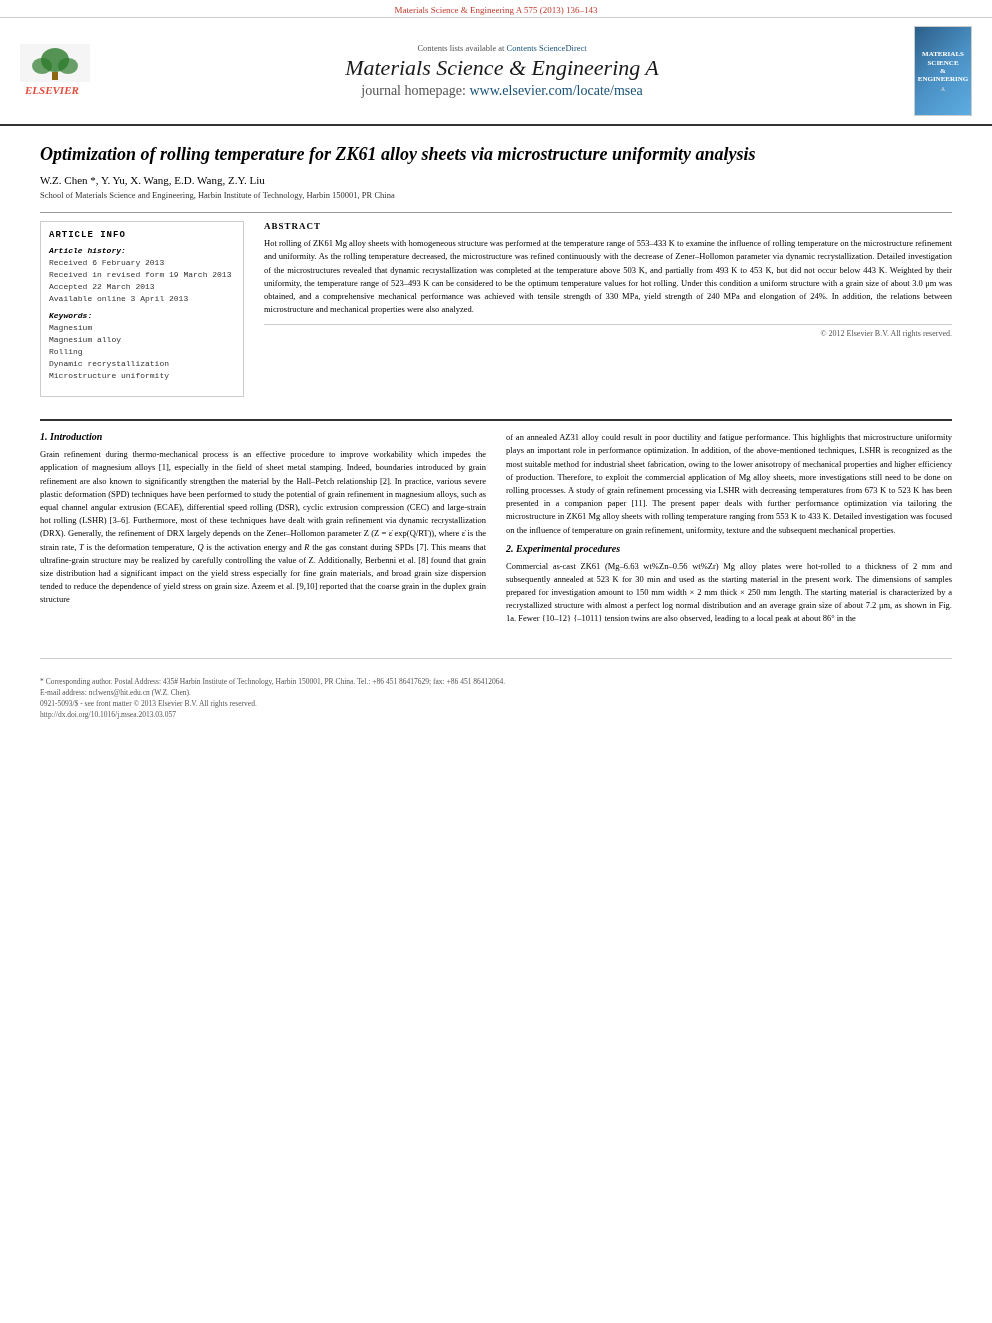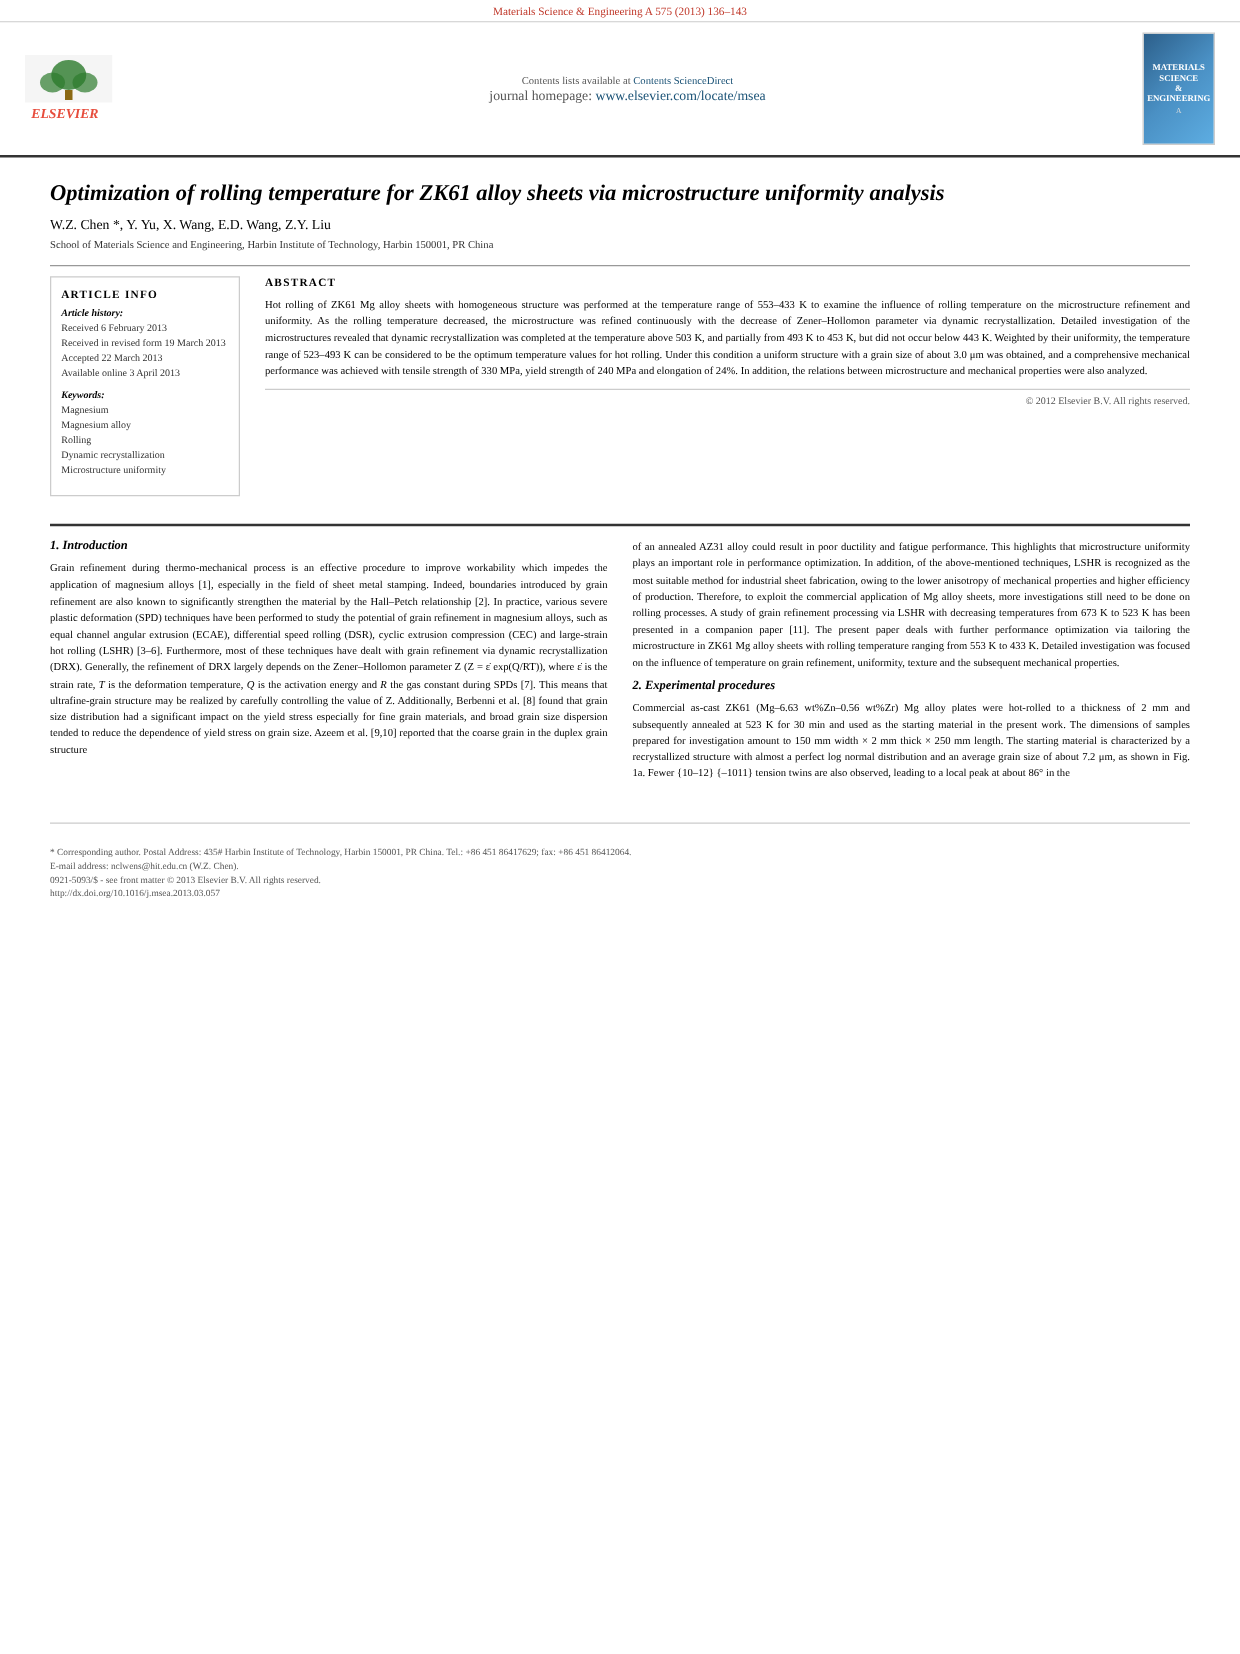--- a/index.html
+++ b/index.html
@@ -44,21 +44,21 @@
     }
     .sciverse-text a { color: #1a5276; text-decoration: none; }
     .journal-title {
       font-size: 22px;
       font-style: italic;
       color: #1a1a1a;
       font-weight: normal;
       margin: 2px 0;
     }
     .journal-homepage {
-      font-size: 11px;
+      font-size: 14px;
       color: #555;
     }
     .journal-homepage a { color: #1a5276; text-decoration: none; }
     .journal-logo-right {
       width: 60px;
       flex-shrink: 0;
       margin-left: 20px;
     }
 
     
@@ -100,22 +100,23 @@
     
     .two-col {
       display: flex;
       gap: 20px;
       margin-top: 8px;
       border-top: 1px solid #999;
       padding-top: 8px;
     }
 
     .left-col {
-      width: 152px;
+      width: 204px;
       flex-shrink: 0;
+      font-family: Liberation Mono, monospace;
     }
 
     .right-col {
       flex: 1;
     }
 
     
     .article-info {
       border: 1px solid #ccc;
       padding: 8px;
@@ -262,20 +263,21 @@
     </svg>
   </div>
 
   <div class="journal-center">
     <div class="sciverse-text">
       <span>Contents lists available at</span>
       <a href="#">
         <span>Contents ScienceDirect</span>
       </a>
     </div>
+    <div class="journal-title">Materials Science &amp; Engineering A</div>
     <div class="journal-homepage">
       <span>journal homepage:</span>
       <a href="#">
         <span>www.elsevier.com/locate/msea</span>
       </a>
     </div>
   </div>
 
   <div class="journal-right-logo journal-logo-right">
     <div class="mse-title">MATERIALS<br>SCIENCE<br>&amp;<br>ENGINEERING</div>

